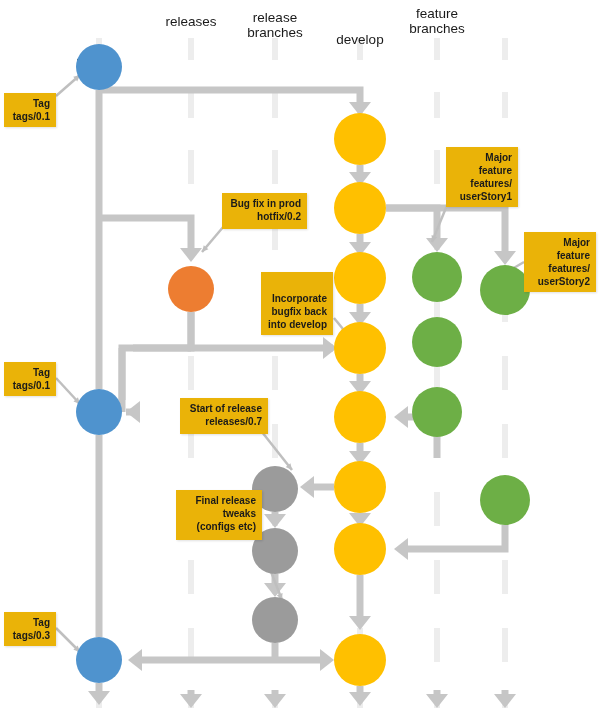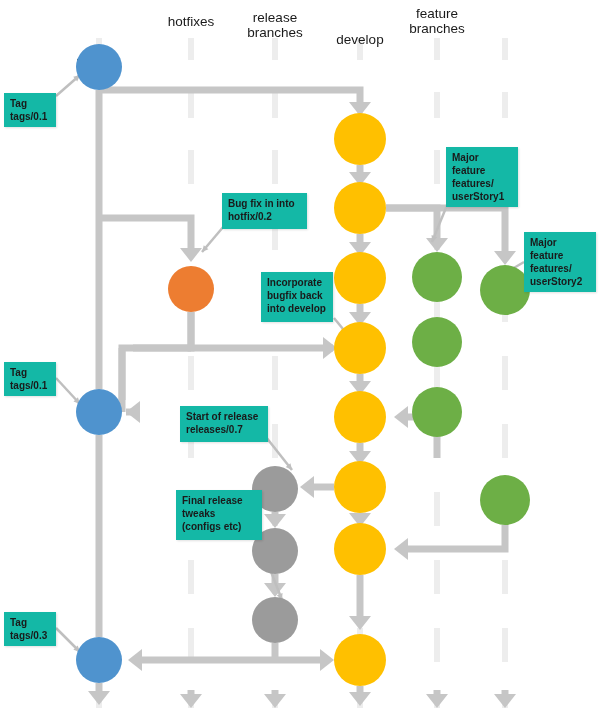--- a/index.html
+++ b/index.html
@@ -20,25 +20,25 @@
   .lane-label {
     position: absolute;
     text-align: center;
     font-size: 13.5px;
     color: #1a1a1a;
     line-height: 15px;
     white-space: pre-line;
   }
   .callout {
     position: absolute;
-    background: #14b8a6;
+    background: #eab308;
     color: #1a1a1a;
     font-size: 10px;
     line-height: 13px;
-    text-align: left;
+    text-align: right;
     padding: 4px 6px;
     box-sizing: border-box;
     box-shadow: 1px 1px 2px rgba(0,0,0,0.12);
   }
   .callout .ctitle {
     font-weight: bold;
     display: block;
   }
   .callout .csub {
     display: block;
@@ -197,21 +197,21 @@
       <line x1="524" y1="262" x2="500" y2="276" stroke="#bfbfbf" stroke-width="2.5"></line>
       <polygon points="500,276 503.9103447505298,270.19403720886845 506.9786761668934,275.45403392263466" fill="#bfbfbf"></polygon>
       <line x1="262" y1="432" x2="292" y2="470" stroke="#bfbfbf" stroke-width="2.5"></line>
       <polygon points="292,470 285.7045230117428,466.9394494792073 290.48408033029204,463.16611475403687" fill="#bfbfbf"></polygon>
       <line x1="258" y1="538" x2="282" y2="600" stroke="#bfbfbf" stroke-width="2.5"></line>
       <polygon points="282,600 276.88516247797236,595.221042255548 282.5640522114247,593.0227623587277" fill="#bfbfbf"></polygon>
     </svg>
 
   <div id="lane-labels">
       <div class="lane-label" style="left: 42px; top: 14px; width: 110px; margin-top: 40px;">master</div>
-      <div class="lane-label" style="left: 136px; top: 14px; width: 110px;">hotfixes</div>
+      <div class="lane-label" style="left: 136px; top: 14px; width: 110px;">releases</div>
       <div class="lane-label" style="left: 220px; top: 10px; width: 110px;">release
 branches</div>
       <div class="lane-label" style="left: 305px; top: 32px; width: 110px;">develop</div>
       <div class="lane-label" style="left: 382px; top: 6px; width: 110px; text-align: center;">feature
 branches</div>
     </div>
   <div id="nodes">
       <div class="node" style="left: 76px; top: 44px; width: 46px; height: 46px; background: rgb(79, 147, 206);"></div>
       <div class="node" style="left: 76px; top: 389px; width: 46px; height: 46px; background: rgb(79, 147, 206);"></div>
       <div class="node" style="left: 76px; top: 637px; width: 46px; height: 46px; background: rgb(79, 147, 206);"></div>
@@ -240,39 +240,39 @@
       </div>
       <div class="callout" style="left: 4px; top: 362px; width: 52px; min-height: 32px;">
         <span class="ctitle" style="white-space: pre-line;">Tag</span>
         <span class="csub">tags/0.1</span>
       </div>
       <div class="callout" style="left: 4px; top: 612px; width: 52px; min-height: 32px;">
         <span class="ctitle" style="white-space: pre-line;">Tag</span>
         <span class="csub">tags/0.3</span>
       </div>
       <div class="callout" style="left: 222px; top: 193px; width: 85px; min-height: 36px;">
-        <span class="ctitle" style="white-space: pre-line;">Bug fix in into</span>
+        <span class="ctitle" style="white-space: pre-line;">Bug fix in prod</span>
         <span class="csub">hotfix/0.2</span>
       </div>
       <div class="callout" style="left: 261px; top: 272px; width: 72px; min-height: 50px;">
-        <span class="ctitle" style="white-space: pre-line;">Incorporate
+        <span class="ctitle" style="white-space: pre-line; margin-top: 16px;">Incorporate
 bugfix back
 into develop</span>
       </div>
       <div class="callout" style="left: 446px; top: 147px; width: 72px; min-height: 46px;">
         <span class="ctitle" style="white-space: pre-line;">Major feature</span>
         <span class="csub">features/
 userStory1</span>
       </div>
       <div class="callout" style="left: 524px; top: 232px; width: 72px; min-height: 46px;">
         <span class="ctitle" style="white-space: pre-line;">Major feature</span>
         <span class="csub">features/
 userStory2</span>
       </div>
-      <div class="callout" style="left: 180px; top: 398px; width: 88px; min-height: 36px; margin-top: 8px;">
+      <div class="callout" style="left: 180px; top: 398px; width: 88px; min-height: 36px;">
         <span class="ctitle" style="white-space: pre-line;">Start of release</span>
         <span class="csub">releases/0.7</span>
       </div>
       <div class="callout" style="left: 176px; top: 490px; width: 86px; min-height: 50px;">
         <span class="ctitle" style="white-space: pre-line;">Final release
 tweaks
 (configs etc)</span>
       </div>
     </div>
 

